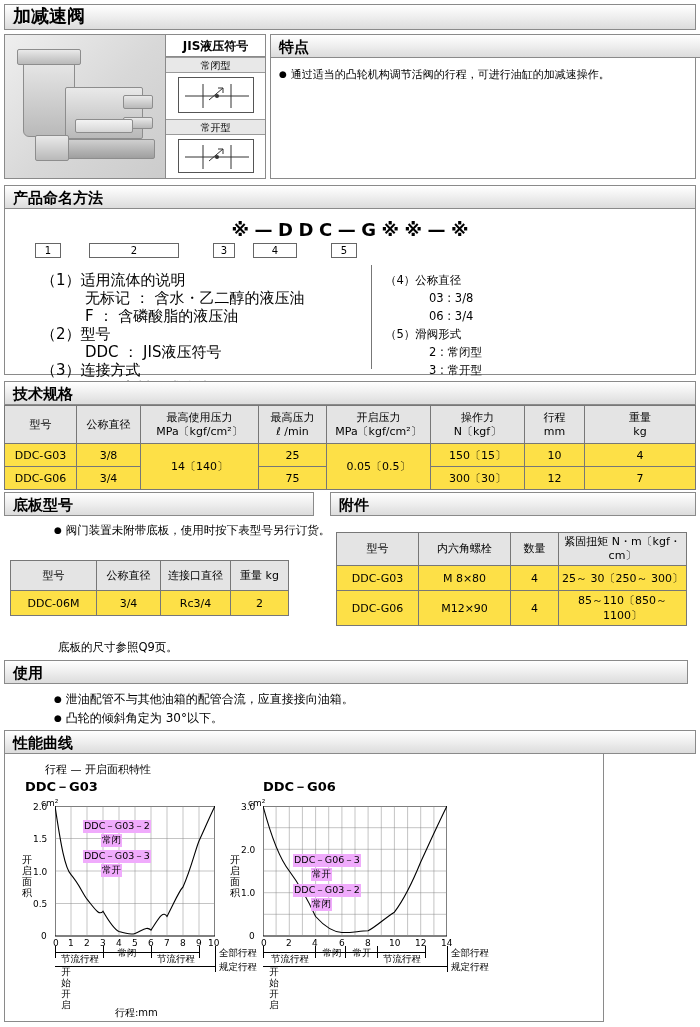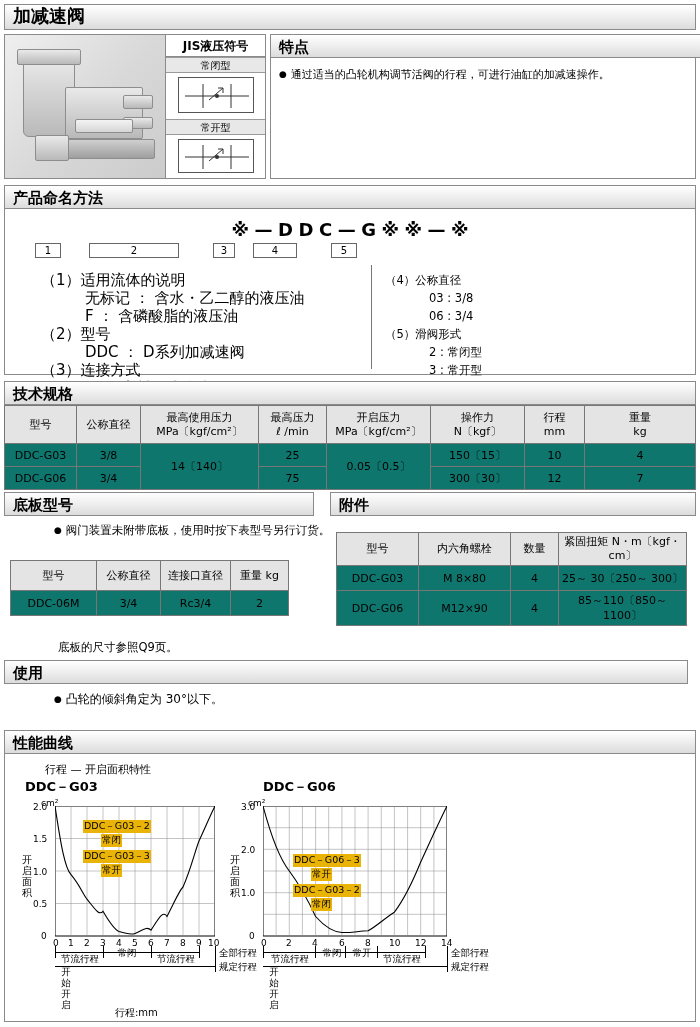--- a/index.html
+++ b/index.html
@@ -80,21 +80,21 @@
     position:absolute; border:1px solid #666; background:#fff;
     font-size:10px; text-align:center; line-height:13px; height:15px;
   }
   .col-left  { position:absolute; left:36px; top:62px; width:300px; font-size:15px; line-height:18px;}
   .col-right { position:absolute; left:380px; top:62px; width:300px; font-size:11.5px; line-height:18px;}
   .vline { position:absolute; left:366px; top:56px; width:0; height:104px; border-left:1px solid #777; }
   .indent2 { padding-left:44px; }
 
   
   #tech-title { left:4px; top:381px; width:692px; height:24px; }
-  table.grid { border-collapse:collapse; position:absolute; background:#0f766e; }
+  table.grid { border-collapse:collapse; position:absolute; background:#fde047; }
   table.grid th, table.grid td {
     border:1px solid #777; text-align:center; vertical-align:middle;
     font-size:11px; padding:2px 3px;
   }
   table.grid th { background:#e4e4e4; font-weight:normal; line-height:14px; }
   #tech-table { left:4px; top:405px; width:692px; }
   #tech-table th { height:38px; }
   #tech-table td { height:23px; }
 
   
@@ -109,33 +109,33 @@
   #acc-table { left:336px; top:532px; }
   #acc-table th { height:28px; }
   #acc-table td { height:25px; }
 
   
   #use-title { left:4px; top:660px; width:684px; height:24px; }
   #use-text  { left:6px; top:690px; width:600px; font-size:12px; line-height:19px; }
 
   
   #curve-title { left:4px; top:730px; width:692px; height:24px; }
-  #curve-box { left:4px; top:754px; width:692px; height:268px; border-top:none; }
+  #curve-box { left:4px; top:754px; width:600px; height:268px; border-top:none; }
   .chart-caption { position:absolute; font-size:11px; }
   .chart-name { position:absolute; font-size:13px; font-weight:bold; }
   .axis-unit { position:absolute; font-size:9px; }
   .ylabel {
     position:absolute; width:12px; font-size:10px; line-height:11px; text-align:center;
   }
   .xlabel { position:absolute; font-size:10px; }
   .tick { position:absolute; font-size:9px; }
   .brace { position:absolute; font-size:9.5px; line-height:12px; text-align:center;}
   .hline { position:absolute; border-top:1px solid #000; }
   .vrule { position:absolute; border-left:1px solid #000; }
-  .annot { position:absolute; font-size:9.5px; background:#eab308; padding:0 1px; }
+  .annot { position:absolute; font-size:9.5px; background:#f0abfc; padding:0 1px; }
 </style>
 </head>
 <body>
 
 <div class="page">
 
   <div class="sec-title big" id="title-bar">加减速阀</div>
 
   <div class="boxed" id="photo-panel">
     <div id="photo-inner">
@@ -207,21 +207,21 @@
     <div class="numtag" style="left:248px;top:34px;width:44px;">4</div>
     <div class="numtag" style="left:326px;top:34px;width:26px;">5</div>
 
     <div class="vline"></div>
 
     <div class="col-left">
       <div>（1）适用流体的说明</div>
       <div class="indent2">无标记 ： 含水・乙二醇的液压油</div>
       <div class="indent2">F ： 含磷酸脂的液压油</div>
       <div>（2）型号</div>
-      <div class="indent2">DDC ： D系列加减速阀</div>
+      <div class="indent2">DDC ： JIS液压符号</div>
       <div>（3）连接方式</div>
       <div class="indent2">G ： 密封板式连接型</div>
     </div>
 
     <div class="col-right">
       <div>（4）公称直径</div>
       <div class="indent2">03 : 3/8</div>
       <div class="indent2">06 : 3/4</div>
       <div>（5）滑阀形式</div>
       <div class="indent2">2 : 常闭型</div>
@@ -304,20 +304,21 @@
       <td>DDC-G06</td>
       <td>M12×90</td>
       <td>4</td>
       <td>85～110〔850～1100〕</td>
     </tr>
   </tbody>
     </table>
 
   <div class="sec-title" id="use-title">使用</div>
   <div class="plain" id="use-text">
+    <div class="bullet-dot">泄油配管不与其他油箱的配管合流，应直接接向油箱。</div>
     <div class="bullet-dot">凸轮的倾斜角定为 30°以下。</div>
   </div>
 
   <div class="sec-title" id="curve-title">性能曲线</div>
   <div class="boxed" id="curve-box">
 
     <div class="chart-caption" style="left:40px;top:8px;">行程 — 开启面积特性</div>
 
     <div class="chart-name" style="left:20px;top:24px;text-align:center;">DDC－G03</div>
     <div class="axis-unit" style="left:36px;top:44px;">cm²</div>

